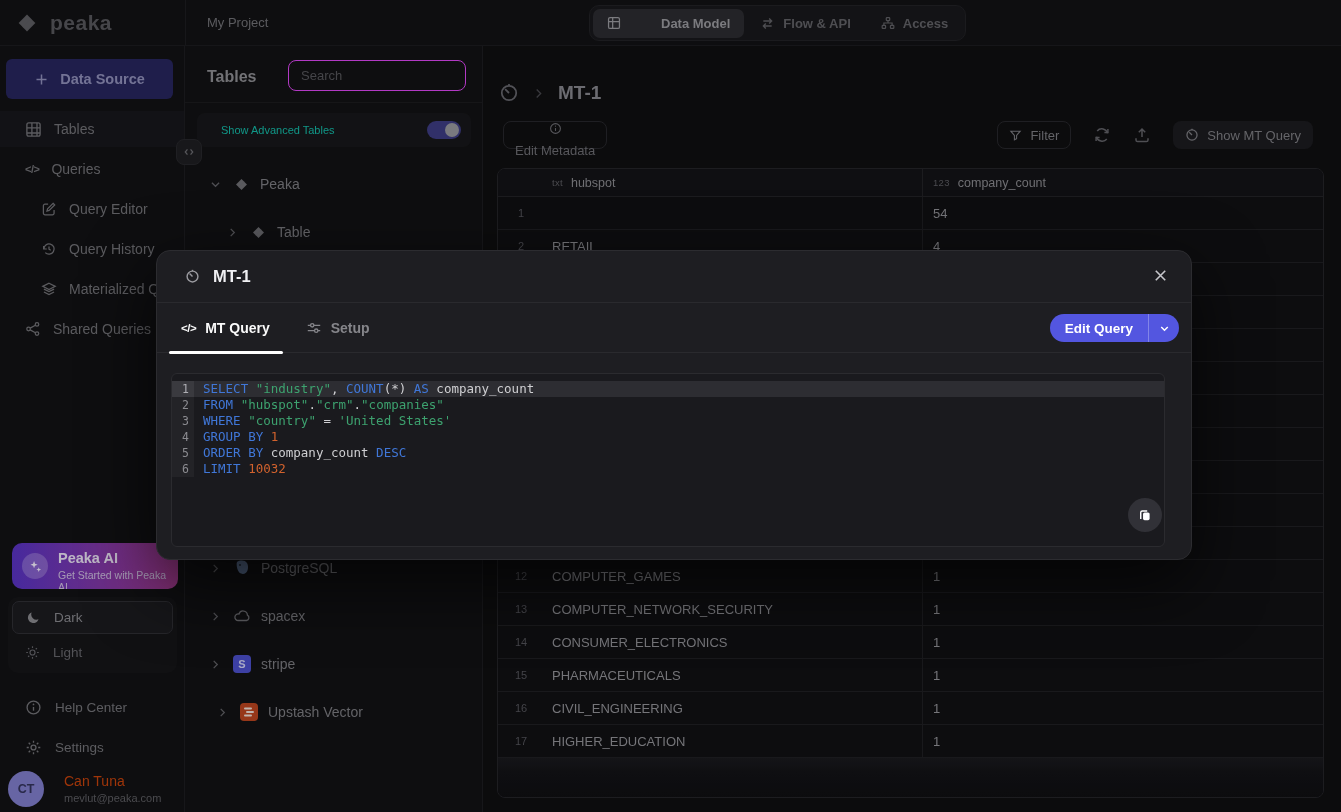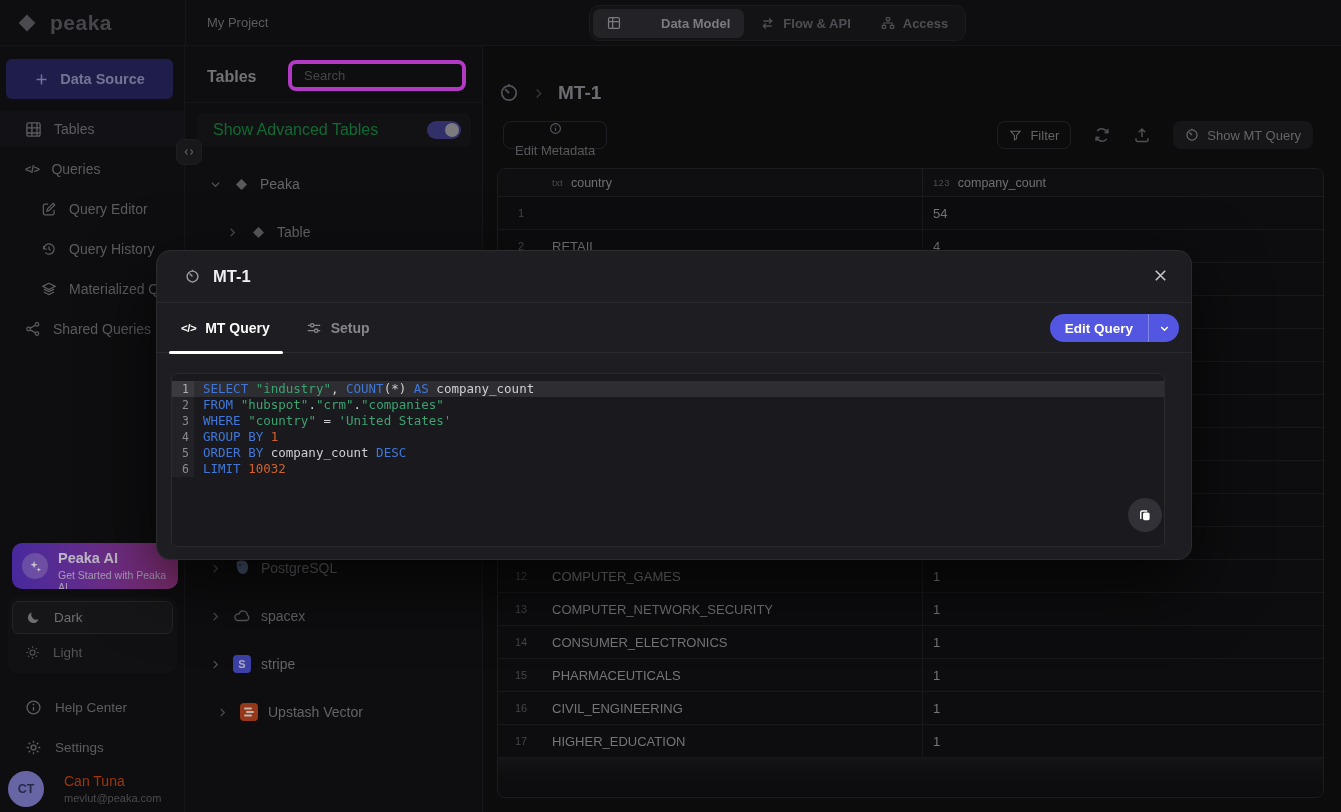--- a/index.html
+++ b/index.html
@@ -50,26 +50,26 @@
             display:flex; align-items:center; justify-content:center; }
   .user-name { position:absolute; left:64px; top:727px; font-size:14px; color:#c2410c; }
   .user-email { position:absolute; left:64px; top:746px; font-size:11px; color:#5c5c61; }
 
   
   .panel { position:absolute; left:185px; top:46px; bottom:0; width:298px; background:#121214;
            border-right:1px solid #1d1d20; z-index:3; }
   .panel-head { position:absolute; left:0; right:0; top:0; height:57px; border-bottom:1px solid #1b1b1e; }
   .panel-title { position:absolute; left:22px; top:22px; font-size:16px; font-weight:700; color:#8c8c91; }
   .search-input { position:absolute; left:103px; top:14px; width:178px; height:31px; background:transparent;
-                  border:4px solid #d946ef; border-radius:8px; padding:0 12px; font-size:13px;
+                  border:1px solid #d946ef; border-radius:8px; padding:0 12px; font-size:13px;
                   color:#9a9a9f; font-family:"Liberation Sans",sans-serif; outline:none; }
   .search-input::placeholder { color:#55555a; }
   .adv-row { position:absolute; left:12px; top:67px; width:274px; height:34px; background:#17171a;
              border-radius:8px; display:flex; align-items:center; }
-  .adv-label { margin-left:16px; font-size:16px; color:#15803d; }
+  .adv-label { margin-left:24px; font-size:11px; color:#14b8a6; }
   .toggle { position:absolute; right:10px; width:34px; height:18px; border-radius:9px; background:#3c3b80; }
   .toggle .knob { position:absolute; right:2px; top:2px; width:14px; height:14px; border-radius:50%; background:#95959b; }
   .tree-row { position:absolute; height:24px; display:flex; align-items:center; gap:10px;
               font-size:14px; color:#7a7a7f; white-space:nowrap; }
   .tree-chev { width:14px; color:#616166; display:flex; }
   .tree-ico { display:flex; align-items:center; color:#6e6e73; }
   .badge-sq { width:18px; height:18px; border-radius:4px; display:flex; align-items:center;
               justify-content:center; font-size:11px; font-weight:700; }
   .collapse-pill { position:absolute; left:176px; top:139px; width:26px; height:26px; background:#1e1e22;
                    border:1px solid #27272b; border-radius:8px; z-index:6; display:flex;
@@ -462,21 +462,21 @@
       </span>
       <span>Show MT Query</span>
     </button>
   </div>
 
   <div class="dtable">
     <div class="thead">
       <span class="c-num"></span>
       <span class="c-ind">
         <span class="type-tag">txt</span>
-        <span>country</span>
+        <span>hubspot</span>
       </span>
       <span class="c-cnt">
         <span class="type-tag">123</span>
         <span>company_count</span>
       </span>
     </div>
     <div>
 
         <div class="trow">
           <span class="c-num">1</span>

